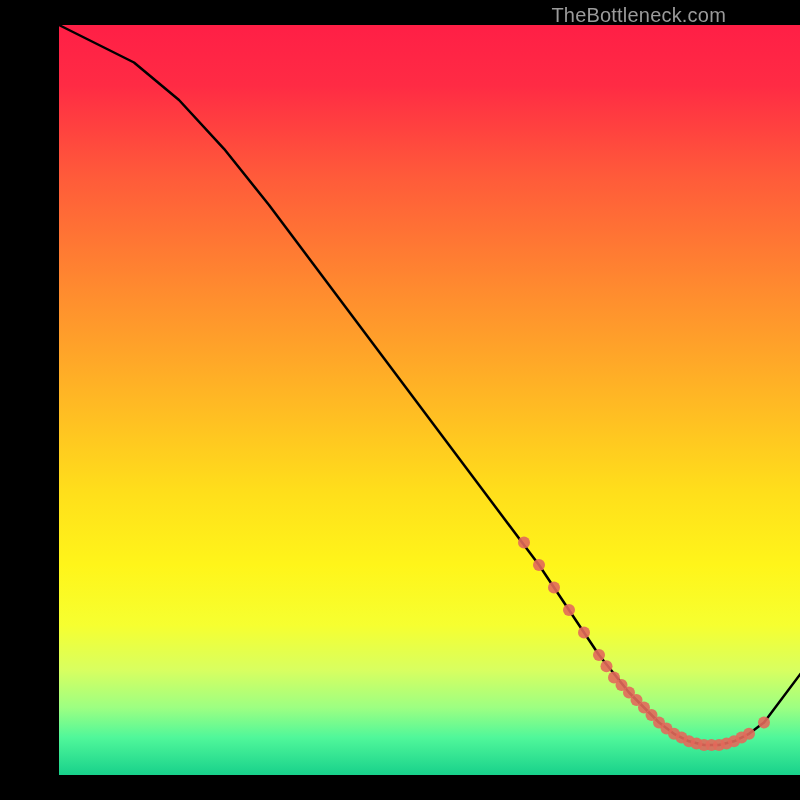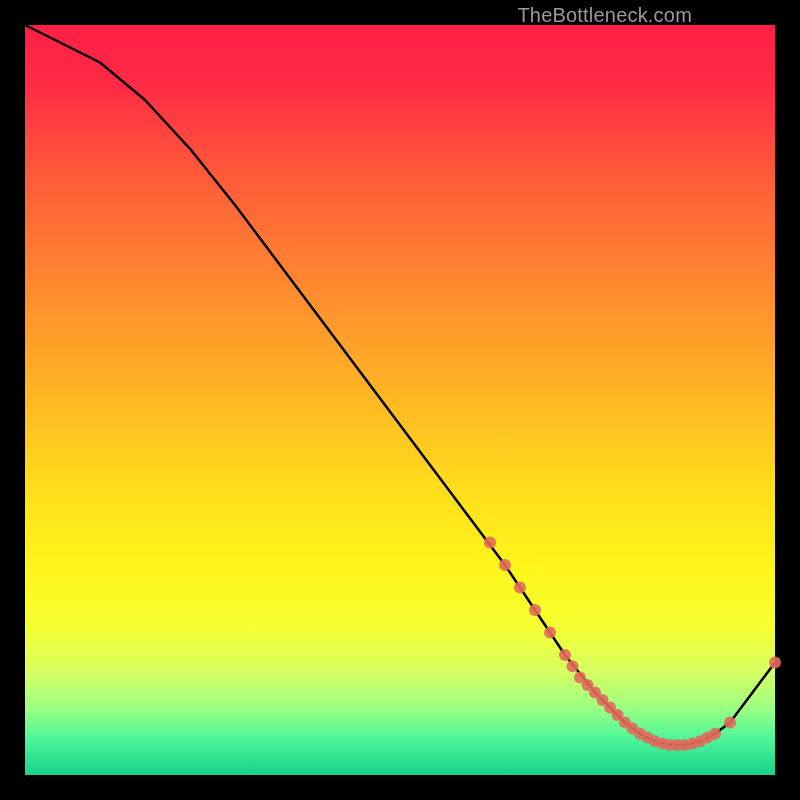--- a/index.html
+++ b/index.html
@@ -8,20 +8,21 @@
     width: 800px;
     height: 800px;
     background: #000;
     overflow: hidden;
   }
   .stage {
     position: relative;
     width: 706px;
     height: 800px;
     background: #000;
+    margin-left: 34px;
   }
   svg {
     position: absolute;
     top: 0;
     left: 0;
   }
   .watermark {
     position: absolute;
     top: 4px;
     right: 14px;

